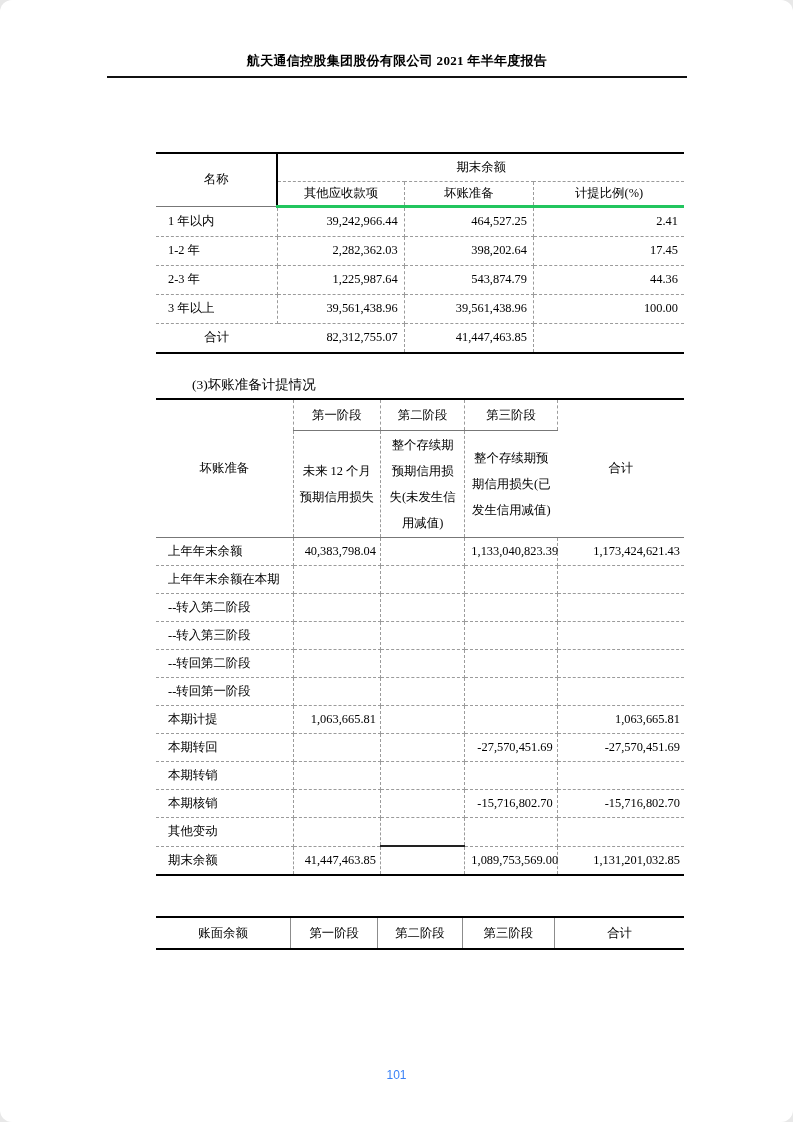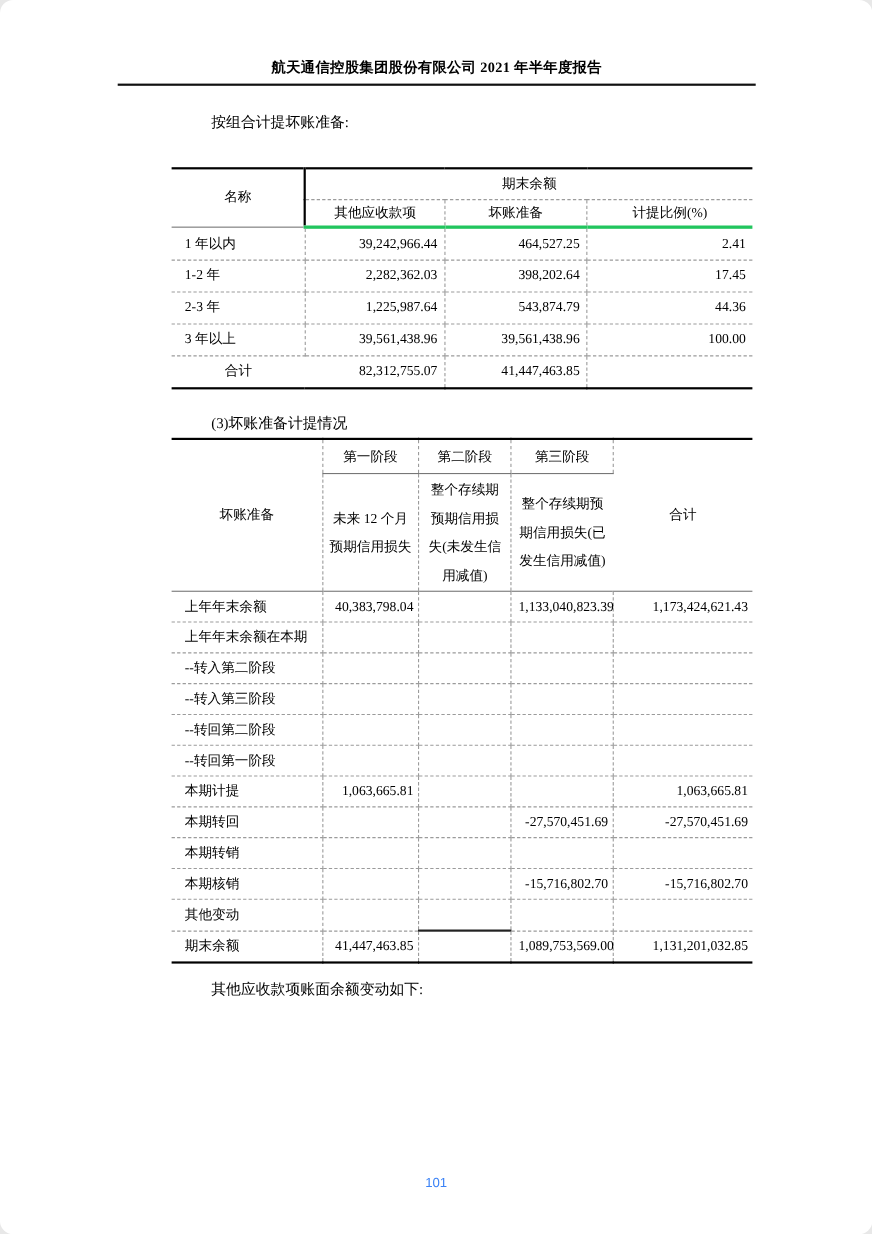--- a/index.html
+++ b/index.html
@@ -87,21 +87,20 @@
 </style>
 </head>
 <body>
 
 <div class="page">
 
   <div class="doc-header">
     <span>航天通信控股集团股份有限公司 2021 年半年度报告</span>
   </div>
 
-  <p class="para abs" style="top:103px;">按组合计提坏账准备:</p>
 
 
   <table class="t1 abs" style="top:152px;">
     <colgroup>
       <col style="width:23%">
         <col style="width:24%">
         <col style="width:24.5%">
         <col style="width:28.5%">
     </colgroup>
     <thead>
@@ -254,18 +253,35 @@
       <tr>
         <td class="lbl">期末余额</td>
         <td class="num">41,447,463.85</td>
         <td class="dark-top"></td>
         <td class="num">1,089,753,569.00</td>
         <td class="num">1,131,201,032.85</td>
       </tr>
     </tbody>
   </table>
 
-  <p class="para abs" style="top:892px;">其他应收款项账面余额变动如下:</p>
-
+
+  <table class="t3 abs" style="top:916px;">
+    <colgroup>
+      <col style="width:25.5%">
+        <col style="width:16.5%">
+        <col style="width:16%">
+        <col style="width:17.5%">
+        <col style="width:24.5%">
+    </colgroup>
+    <thead>
+      <tr>
+        <th>账面余额</th>
+        <th>第一阶段</th>
+        <th>第二阶段</th>
+        <th>第三阶段</th>
+        <th>合计</th>
+      </tr>
+    </thead>
+  </table>
 
   <div class="page-footer">101</div>
 
 </div>
 
 </body></html>

